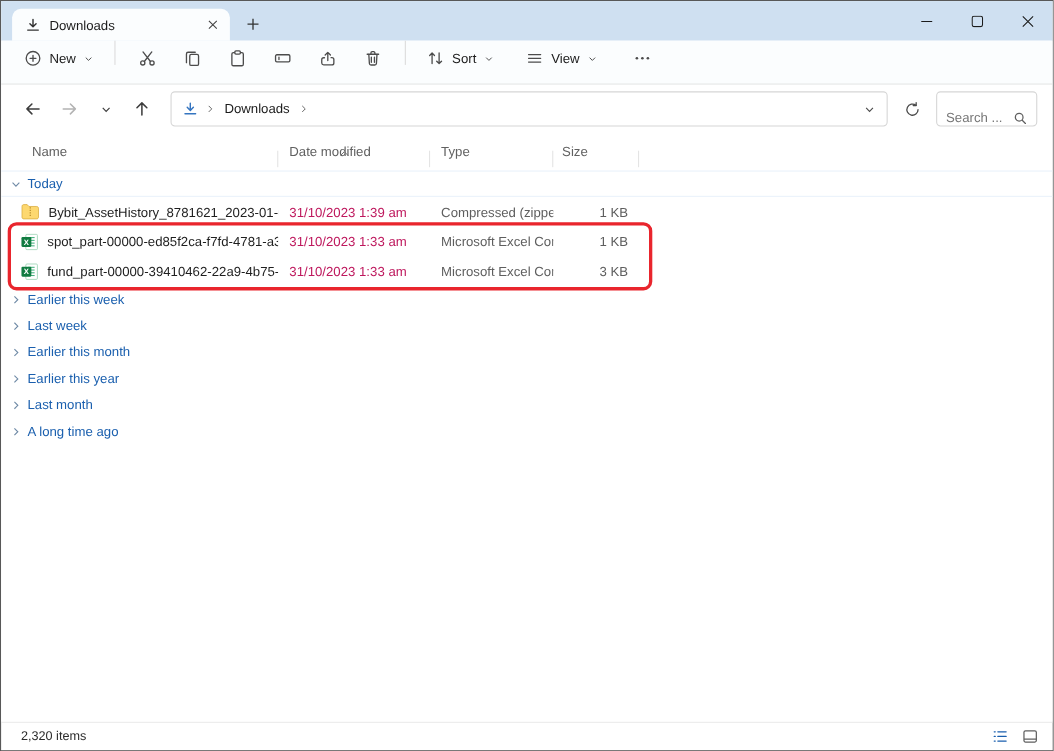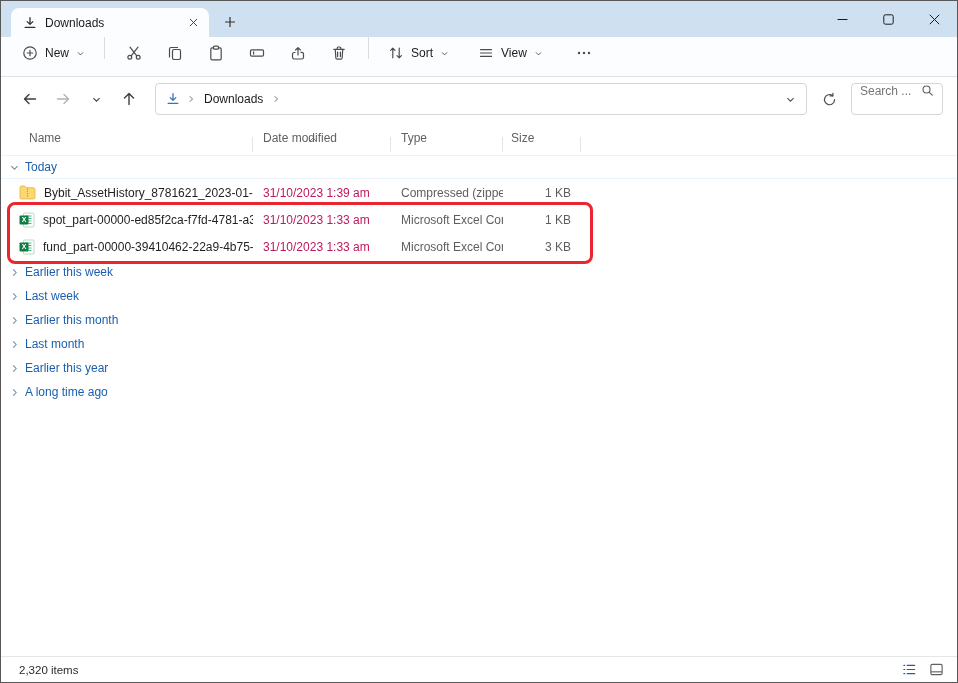--- a/index.html
+++ b/index.html
@@ -45,21 +45,21 @@
     height: 32px; flex: 1; border: 1px solid #d6d6d6; border-radius: 4px;
     display: flex; align-items: center; padding: 0 10px; gap: 7px; margin-left: 8px; background: #fff;
   }
   .crumb-icon { color: #3575c0; display: flex; }
   .crumb-chev { display: flex; }
   .crumb { font-size: 12px; color: #1b1b1b; cursor: pointer; padding: 2px 2px; }
   .addr-dropdown { margin-left: auto; border: none; background: transparent; display: flex; cursor: pointer; }
   .refresh-btn { width: 30px; height: 30px; border: none; background: transparent; display: flex; align-items: center; justify-content: center; margin: 0 4px; cursor: pointer; }
   .search-box {
     height: 32px; width: 92px; border: 1px solid #d6d6d6; border-radius: 4px;
-    display: flex; align-items: flex-start; padding: 0 8px; gap: 4px; background: #fff;
+    display: flex; align-items: flex-end; padding: 0 8px; gap: 4px; background: #fff;
   }
   .search-box input { border: none; outline: none; flex: 1; width: 0; font-size: 12px; color: #333; background: transparent; }
   .search-box input::placeholder { color: #767676; }
   
   .content { flex: 1; position: relative; overflow: hidden; background: #fff; padding-top: 6px; }
   .col-headers { height: 26px; display: flex; align-items: center; }
   .col { font-size: 12px; color: #616161; position: relative; display: flex; align-items: flex-end; padding-bottom: 5px; cursor: pointer; }
   .col::after { content: ""; position: absolute; right: 0; top: 6px; height: 15px; width: 1px; background: #e4e4e4; }
   .col-name { width: 252px; padding-left: 28px; }
   .col-date { width: 138px; padding-left: 10px; }
@@ -394,29 +394,29 @@
             </svg>
           </span>
           <span>Earlier this month</span>
         </div>
         <div class="group-header">
           <span class="gchev">
             <svg width="9" height="9" viewBox="0 0 16 16" fill="none" stroke="#6f8aa6" stroke-width="1.8">
               <path d="M5.5 2.5L11 8l-5.5 5.5"></path>
             </svg>
           </span>
+          <span>Earlier this year</span>
+        </div>
+        <div class="group-header">
+          <span class="gchev">
+            <svg width="9" height="9" viewBox="0 0 16 16" fill="none" stroke="#6f8aa6" stroke-width="1.8">
+              <path d="M5.5 2.5L11 8l-5.5 5.5"></path>
+            </svg>
+          </span>
           <span>Last month</span>
-        </div>
-        <div class="group-header">
-          <span class="gchev">
-            <svg width="9" height="9" viewBox="0 0 16 16" fill="none" stroke="#6f8aa6" stroke-width="1.8">
-              <path d="M5.5 2.5L11 8l-5.5 5.5"></path>
-            </svg>
-          </span>
-          <span>Earlier this year</span>
         </div>
         <div class="group-header">
           <span class="gchev">
             <svg width="9" height="9" viewBox="0 0 16 16" fill="none" stroke="#6f8aa6" stroke-width="1.8">
               <path d="M5.5 2.5L11 8l-5.5 5.5"></path>
             </svg>
           </span>
           <span>A long time ago</span>
         </div>
         <div class="highlight-box" style="top: 47px; height: 62px;"></div>

